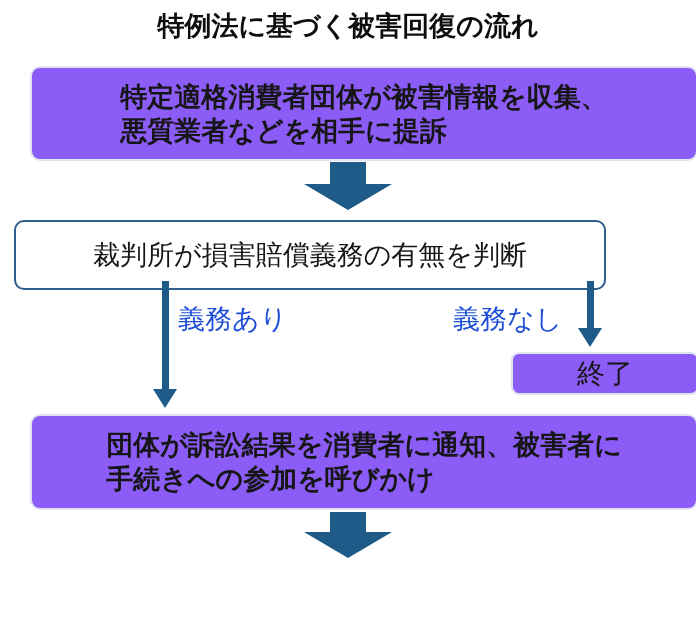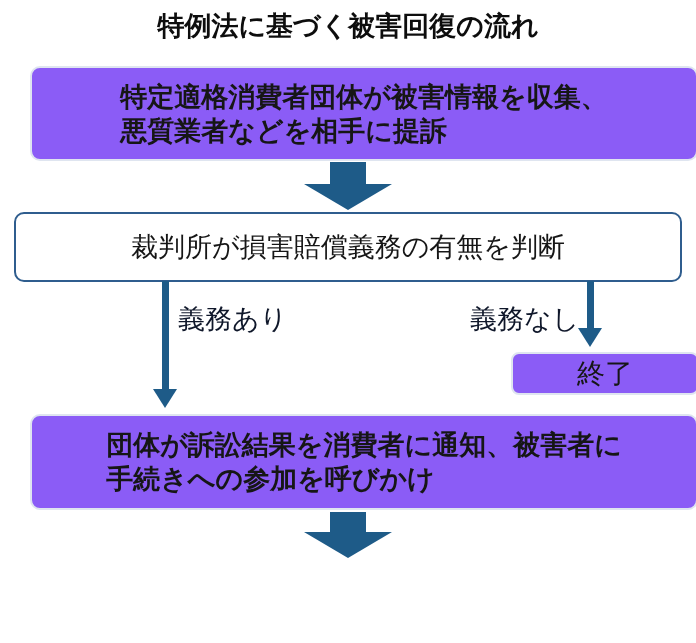--- a/index.html
+++ b/index.html
@@ -47,21 +47,21 @@
   .block-arrow{position:absolute;width:88px;}
   .ba-stem{width:36px;height:22px;background:#1e5b88;margin:0 auto;}
   .ba-head{width:0;height:0;border-left:44px solid transparent;border-right:44px solid transparent;border-top:26px solid #1e5b88;}
   
   .thin-arrow{position:absolute;display:flex;flex-direction:column;align-items:center;width:24px;}
   .ta-stem{width:7px;background:#1e5b88;}
   .ta-head{width:0;height:0;border-left:12px solid transparent;border-right:12px solid transparent;border-top:19px solid #1e5b88;}
   .branch-label{
     position:absolute;
     font-size:27px;
-    color:#0f172a;
+    color:#1d4ed8;
     white-space:nowrap;
   }
   .end-box{
     left:495px;top:352px;width:188px;height:43px;
     border-radius:8px;
   }
   .end-box .box-text{font-size:28px;}
 </style>
 </head>
 <body>
@@ -73,35 +73,35 @@
   <div class="filled-box" style="left:14px;top:66px;width:668px;height:95px;">
     <span class="box-text bold">特定適格消費者団体が被害情報を収集、
 悪質業者などを相手に提訴</span>
   </div>
 
   <div class="block-arrow" style="left:304px;top:162px;">
     <div class="ba-stem"></div>
     <div class="ba-head"></div>
   </div>
 
-  <div class="outlined-box" style="left:14px;top:212px;width:668px;height:70px;">
+  <div class="outlined-box" style="left:14px;top:220px;width:592px;height:70px;">
     <span class="box-text center">裁判所が損害賠償義務の有無を判断</span>
   </div>
 
   <div class="thin-arrow" style="left:153px;top:281px;">
     <div class="ta-stem" style="height:108px;"></div>
     <div class="ta-head"></div>
   </div>
   <div class="branch-label" style="left:178px;top:301px;">義務あり</div>
 
   <div class="thin-arrow" style="left:578px;top:281px;">
     <div class="ta-stem" style="height:47px;"></div>
     <div class="ta-head"></div>
   </div>
-  <div class="branch-label" style="left:453px;top:301px;margin-left:17px;">義務なし</div>
+  <div class="branch-label" style="left:453px;top:301px;">義務なし</div>
 
   <div class="filled-box end-box">
     <span class="box-text center">終了</span>
   </div>
 
   <div class="filled-box" style="left:14px;top:414px;width:668px;height:96px;">
     <span class="box-text bold">団体が訴訟結果を消費者に通知、被害者に
 手続きへの参加を呼びかけ</span>
   </div>
 

